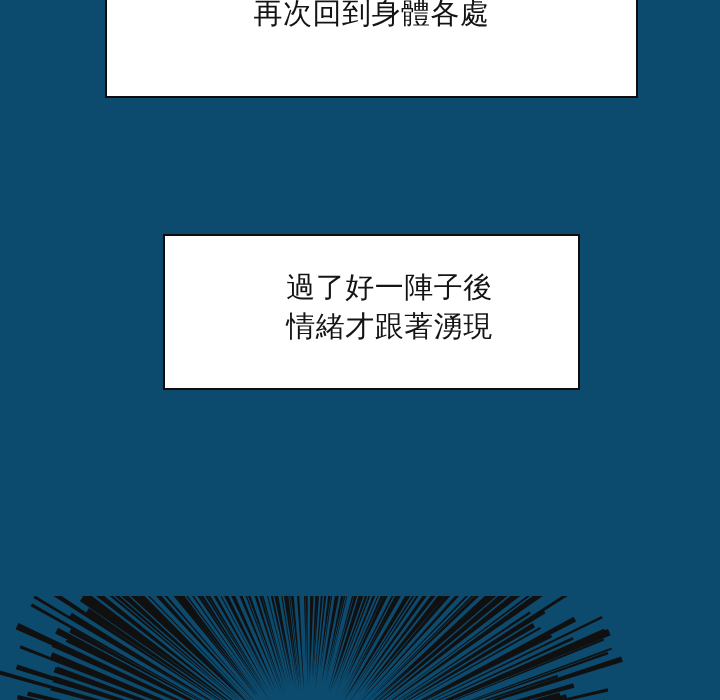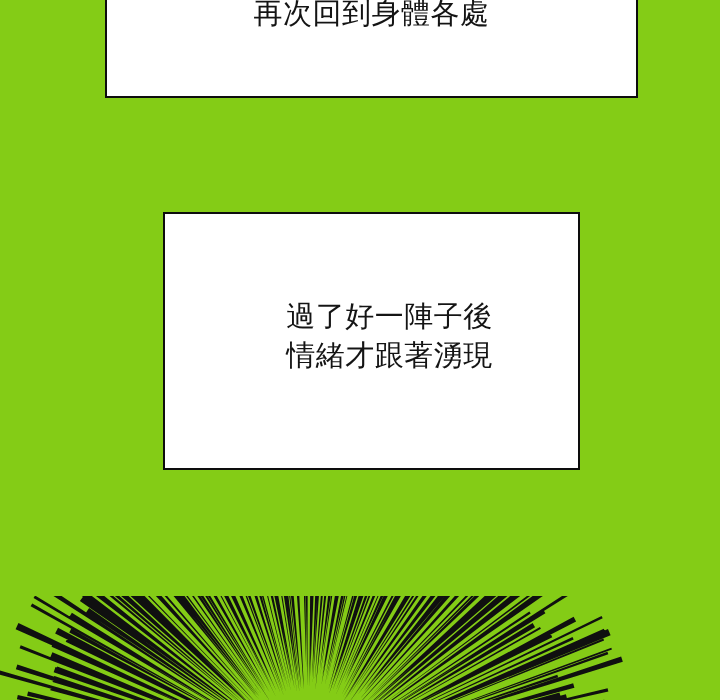--- a/index.html
+++ b/index.html
@@ -7,21 +7,21 @@
     padding: 0;
     background: #ffffff;
   }
   body {
     font-family: "Liberation Sans", "DejaVu Sans", sans-serif;
   }
   #page {
     position: relative;
     width: 720px;
     height: 700px;
-    background: #84cc16;
+    background: #0c4a6e;
     overflow: hidden;
   }
 
   
   .caption-box {
     position: absolute;
     box-sizing: border-box;
     background: #ffffff;
     border: 2px solid #0d0d0d;
     display: flex;
@@ -48,23 +48,23 @@
     justify-content: center;
   }
   #caption-box-1 .caption-text {
     font-size: 29px;
     padding-top: 44px;
   }
 
   
   #caption-box-2 {
     left: 163px;
-    top: 212px;
+    top: 234px;
     width: 417px;
-    height: 258px;
+    height: 156px;
     padding-left: 36px;
   }
   #caption-box-2 .caption-text {
     font-size: 29px;
     position: relative;
     top: -5px;
   }
 
   
   #focus-burst {

